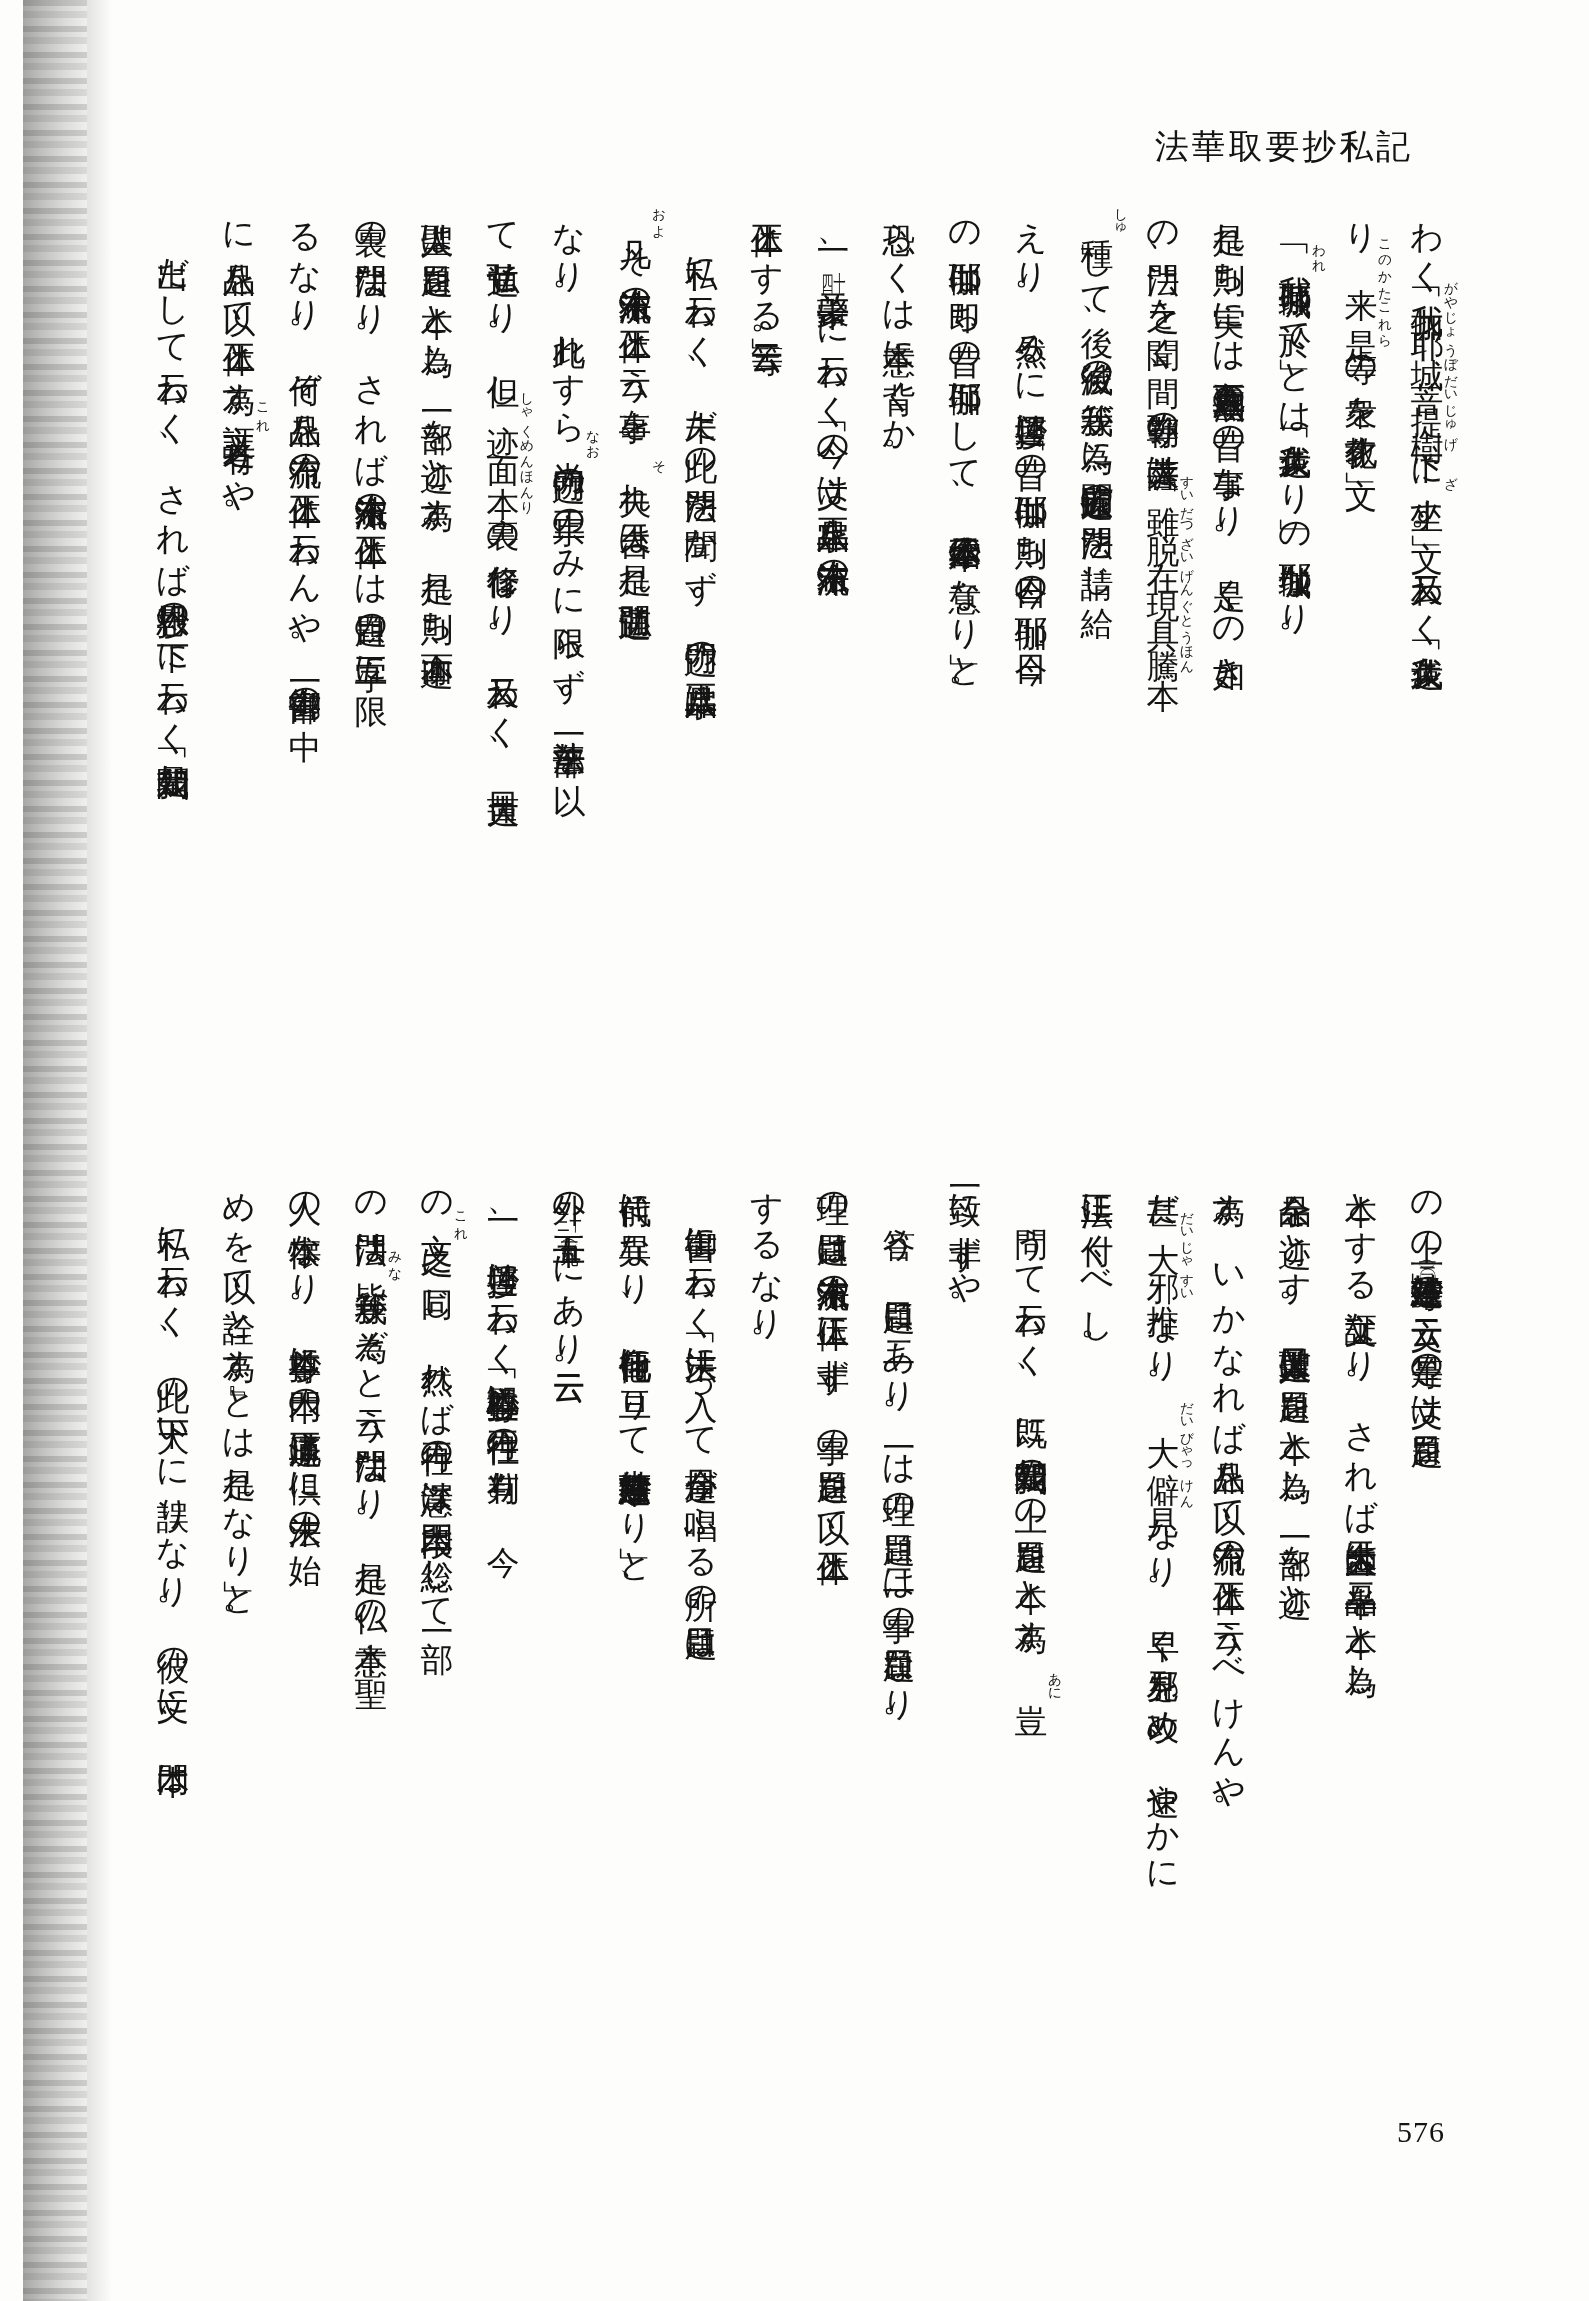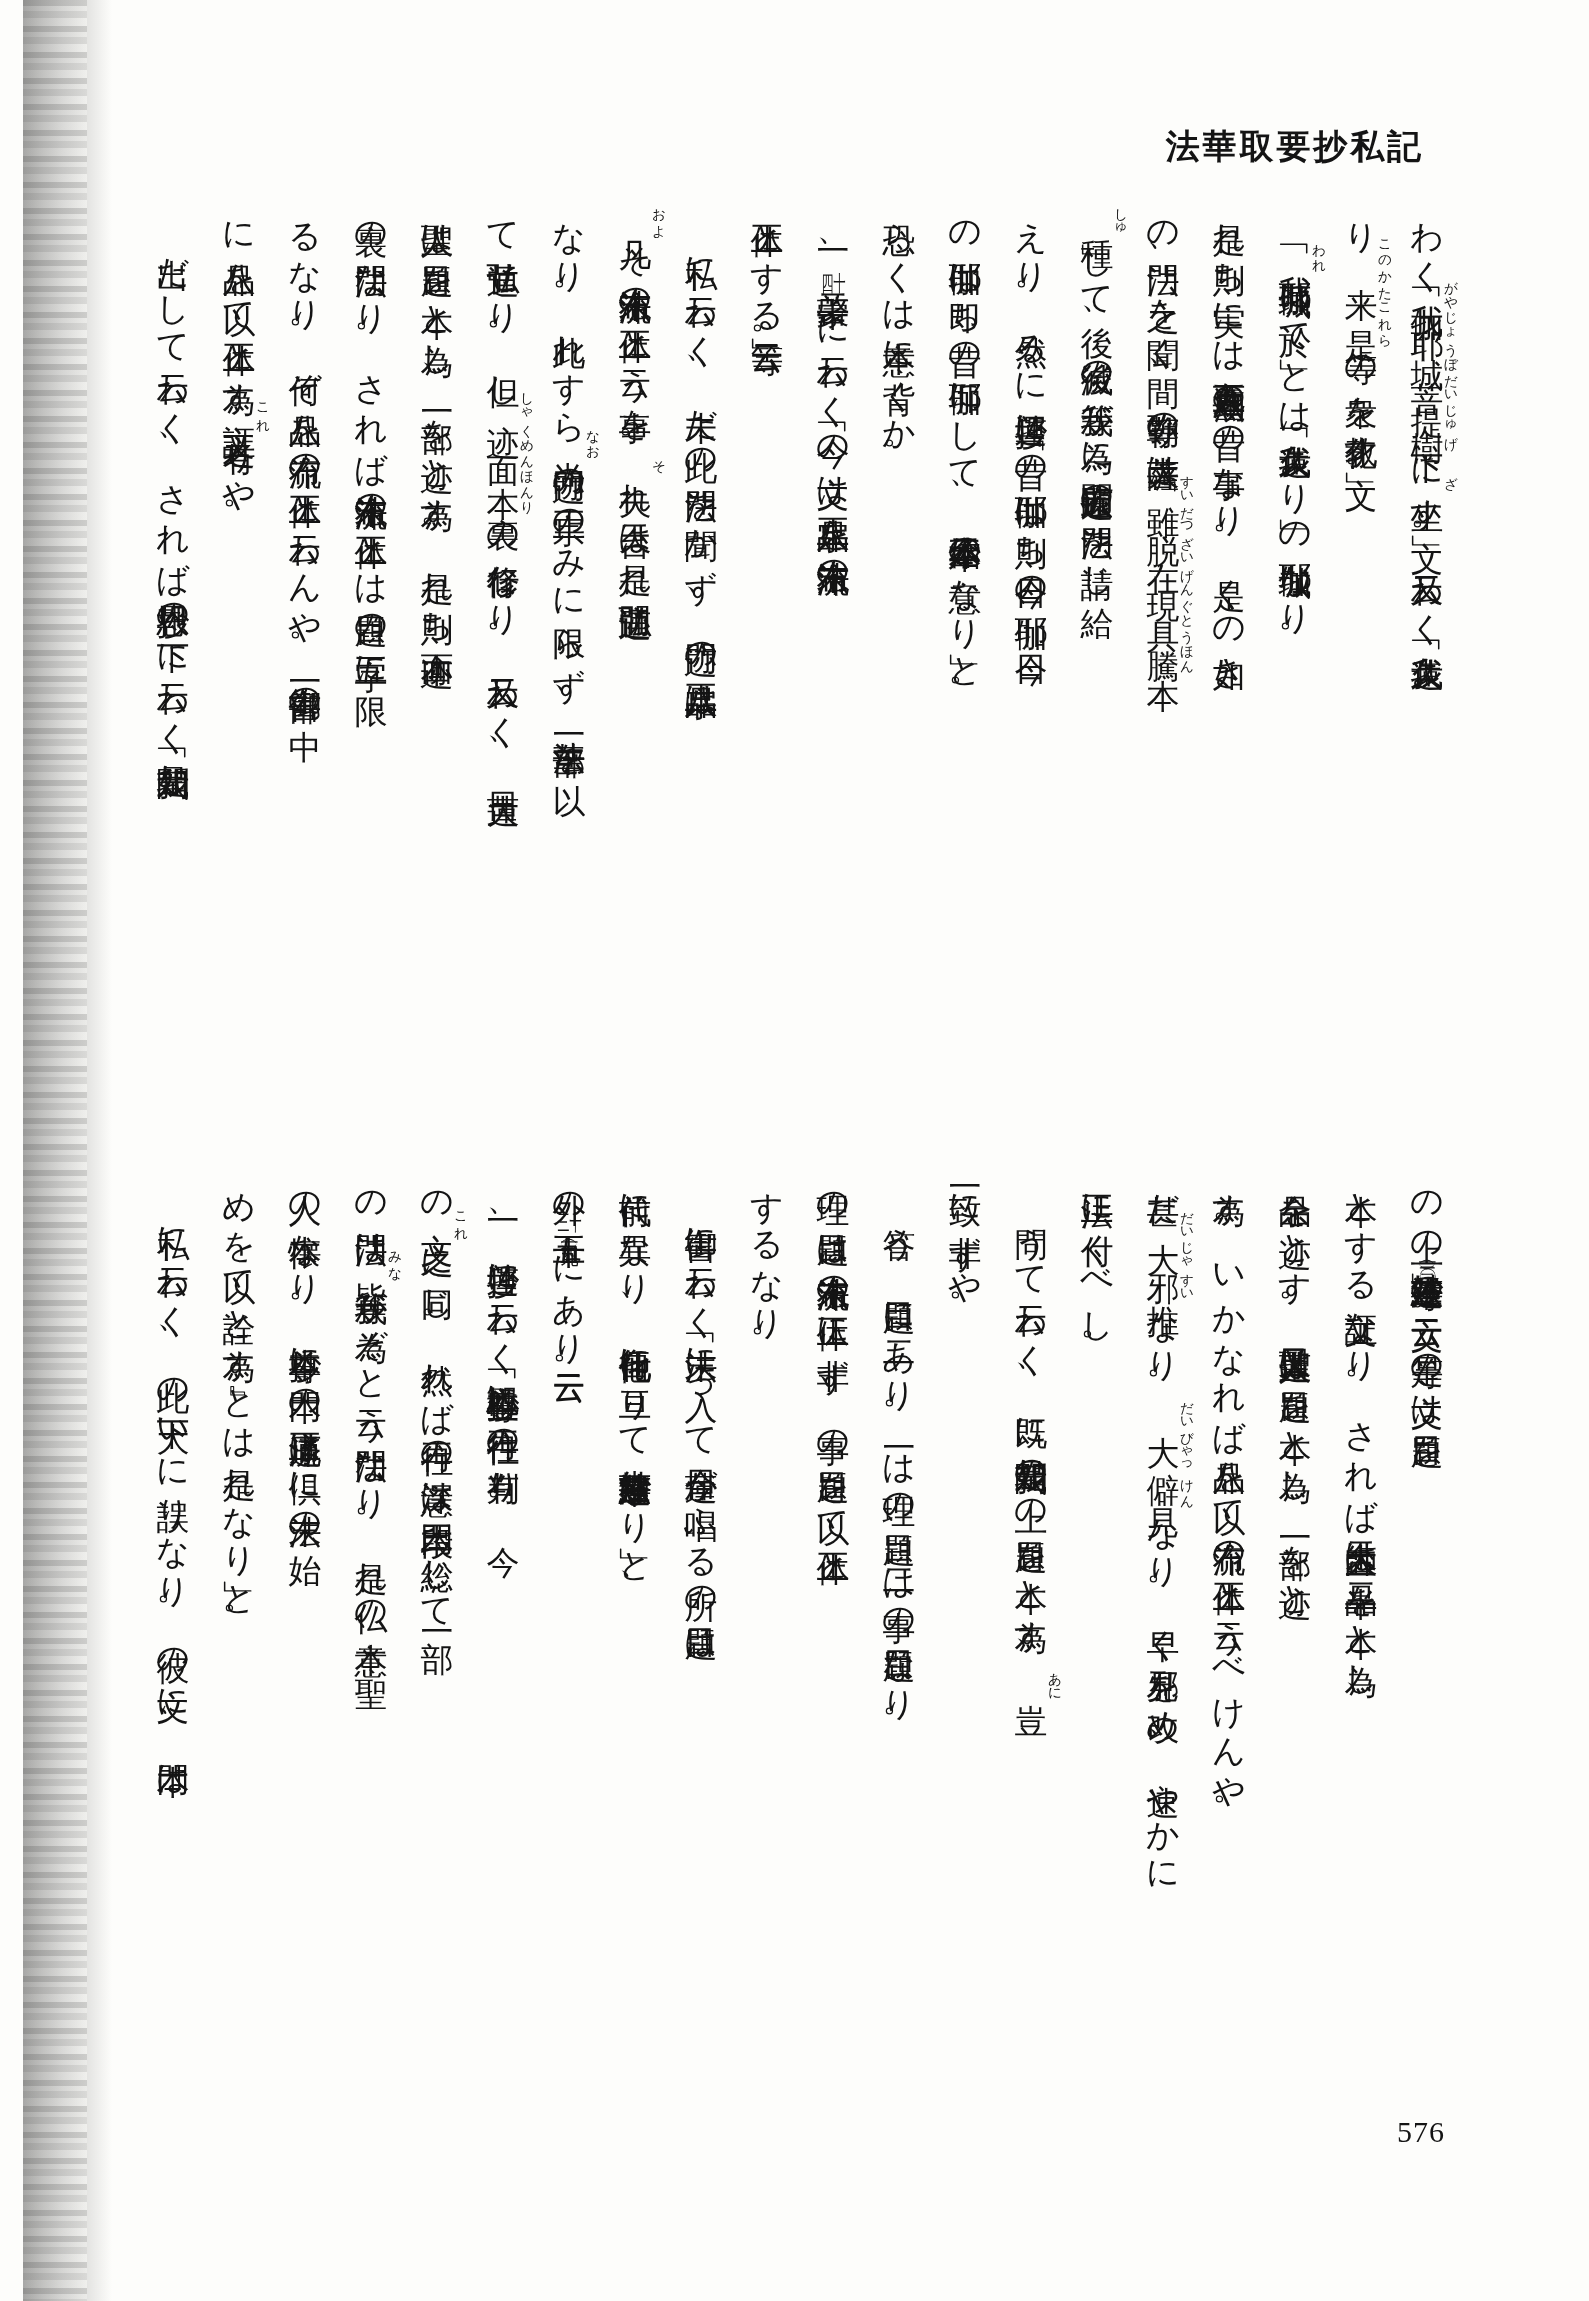--- a/index.html
+++ b/index.html
@@ -20,22 +20,22 @@
         rgba(200,200,200,.16) 5.8px 10.7px,
         rgba(140,140,140,.24) 10.7px 18.4px,
         rgba(225,225,225,.12) 18.4px 26px),
       linear-gradient(to right,#9f9f9d 0%,#bdbdbb 30%,#d8d8d6 62%,#f2f2ef 100%);
   }
   .scan-edge-soft{
     position:absolute;left:87px;top:0;width:25px;height:2302px;
     background:linear-gradient(to right,rgba(180,180,178,.35),rgba(253,253,251,0));
   }
   .page-title{
-    position:absolute;top:124px;right:165px;
-    font-size:34px;letter-spacing:2.9px;font-weight:bold;
+    position:absolute;top:124px;right:176px;
+    font-size:34px;letter-spacing:2.9px;font-weight:normal;
     white-space:nowrap;
   }
   .vblock{
     position:absolute;right:129px;
     height:956px;
     writing-mode:vertical-rl;
     -webkit-writing-mode:vertical-rl;
     font-size:33px;
     letter-spacing:1px;
     line-height:66px;

